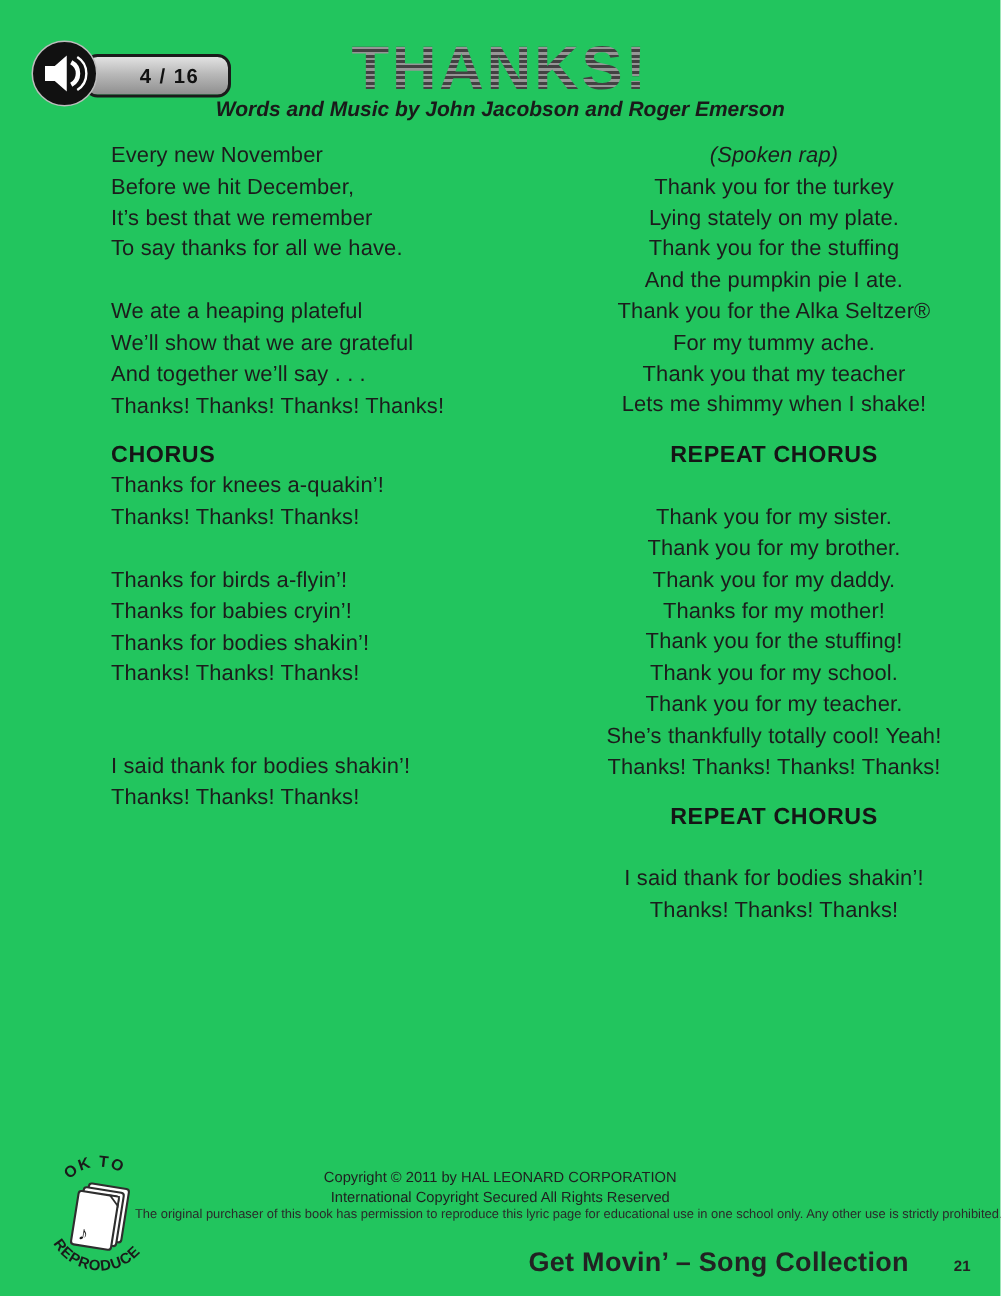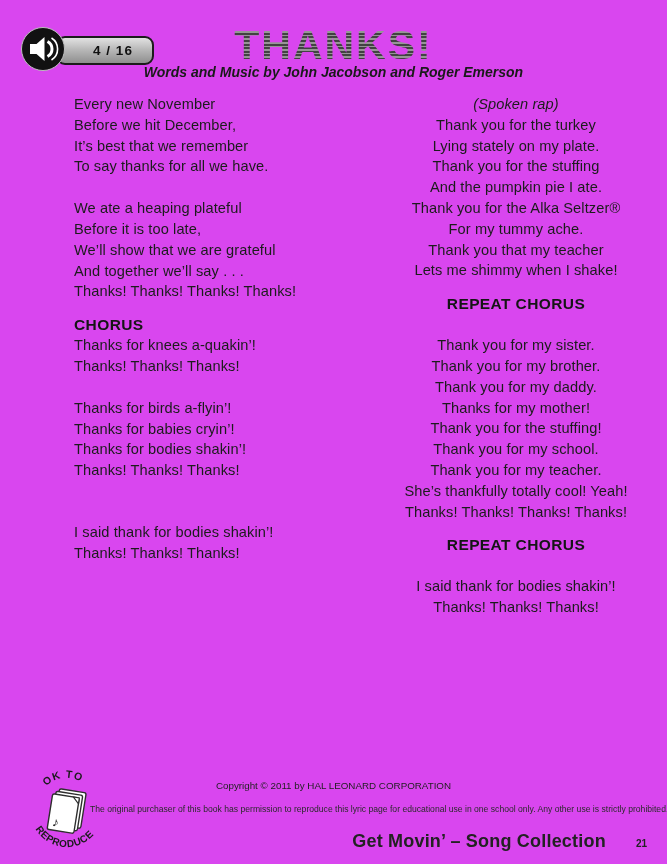--- a/index.html
+++ b/index.html
@@ -4,21 +4,21 @@
 <style>
   * { margin: 0; padding: 0; box-sizing: border-box; }
   html, body { background: #ffffff; }
   body {
     font-family: "Liberation Sans", sans-serif;
     color: #1c1c1c;
     width: 667px; height: 864px;
     position: relative;
     overflow: hidden;
   }
-  .page { position: absolute; inset: 0; background: #d946ef; }
+  .page { position: absolute; inset: 0; background: #22c55e; }
 
   
   .audio-badge { position: absolute; left: 20px; top: 26px; width: 130px; height: 48px; cursor: pointer; }
   .track-pill {
     position: absolute; left: 36px; top: 10px; height: 29px; min-width: 98px;
     background: linear-gradient(#e2e2e2, #b9b9b9 45%, #8f8f8f);
     border: 2px solid #1b1b1b; border-radius: 9px;
     display: flex; align-items: center; justify-content: center;
     padding-left: 26px; padding-right: 10px;
     font-weight: bold; font-size: 13.5px; color: #111; letter-spacing: 1px;
@@ -103,21 +103,20 @@
   <main class="columns">
     <div class="col col-left">
         <div class="stanza">
           <div class="line">Every new November</div>
           <div class="line">Before we hit December,</div>
           <div class="line">It’s best that we remember</div>
           <div class="line">To say thanks for all we have.</div>
         </div>
         <div class="stanza">
           <div class="line">We ate a heaping plateful</div>
-          <div class="line">Before it is too late,</div>
           <div class="line">We’ll show that we are grateful</div>
           <div class="line">And together we’ll say . . .</div>
           <div class="line">Thanks! Thanks! Thanks! Thanks!</div>
         </div>
         <div class="heading">CHORUS</div>
         <div class="stanza">
           <div class="line">Thanks for knees a-quakin’!</div>
           <div class="line">Thanks! Thanks! Thanks!</div>
         </div>
         <div class="stanza">
@@ -180,20 +179,21 @@
         <textPath href="#arc-top" startOffset="50%" text-anchor="middle">OK TO</textPath>
       </text>
       <text font-size="10" font-weight="600" fill="#1a1a1a" letter-spacing="0.5">
         <textPath href="#arc-bottom" startOffset="50%" text-anchor="middle">REPRODUCE</textPath>
       </text>
     </svg>
   </div>
 
   <div class="copyright">
     <div>Copyright © 2011 by HAL LEONARD CORPORATION</div>
+    <div>International Copyright Secured  All Rights Reserved</div>
   </div>
 
   <div class="permission">The original purchaser of this book has permission to reproduce this lyric page for educational use in one school only. Any other use is strictly prohibited.</div>
 
   <div class="footer-right">
     <span class="series-title">Get Movin’ – Song Collection</span>
     <span class="page-number">21</span>
   </div>
 
 </div>

